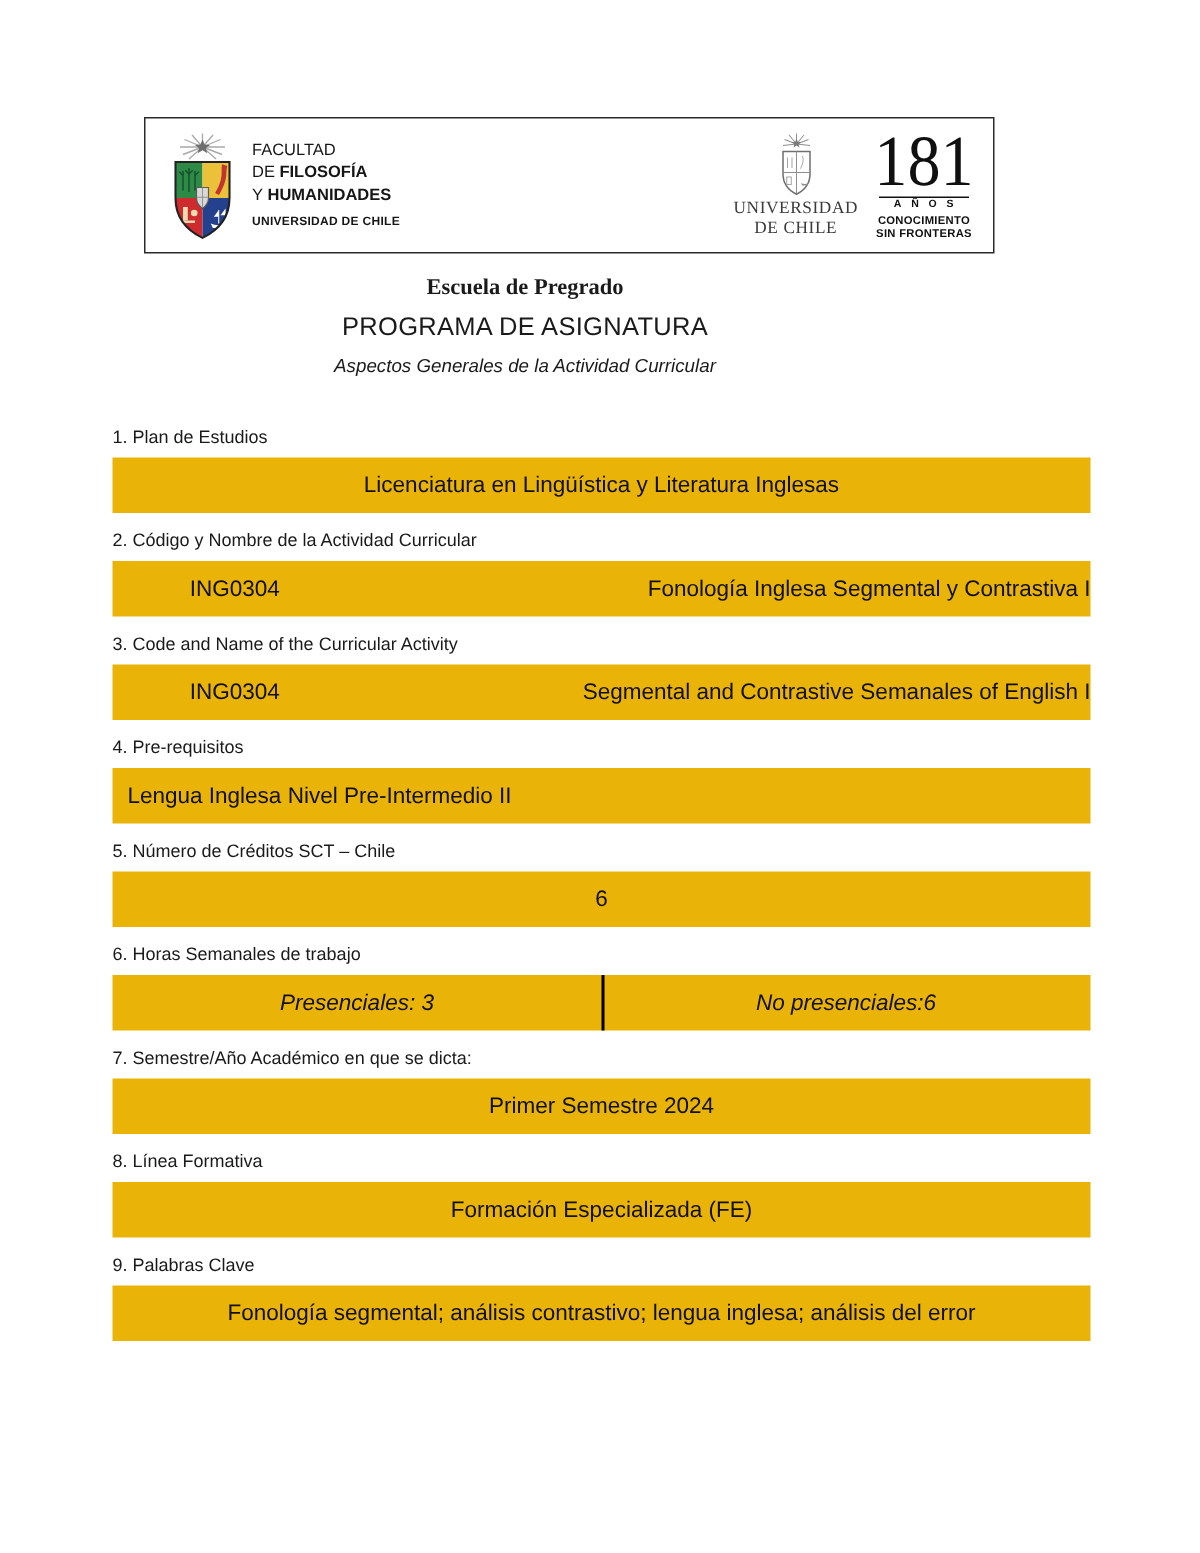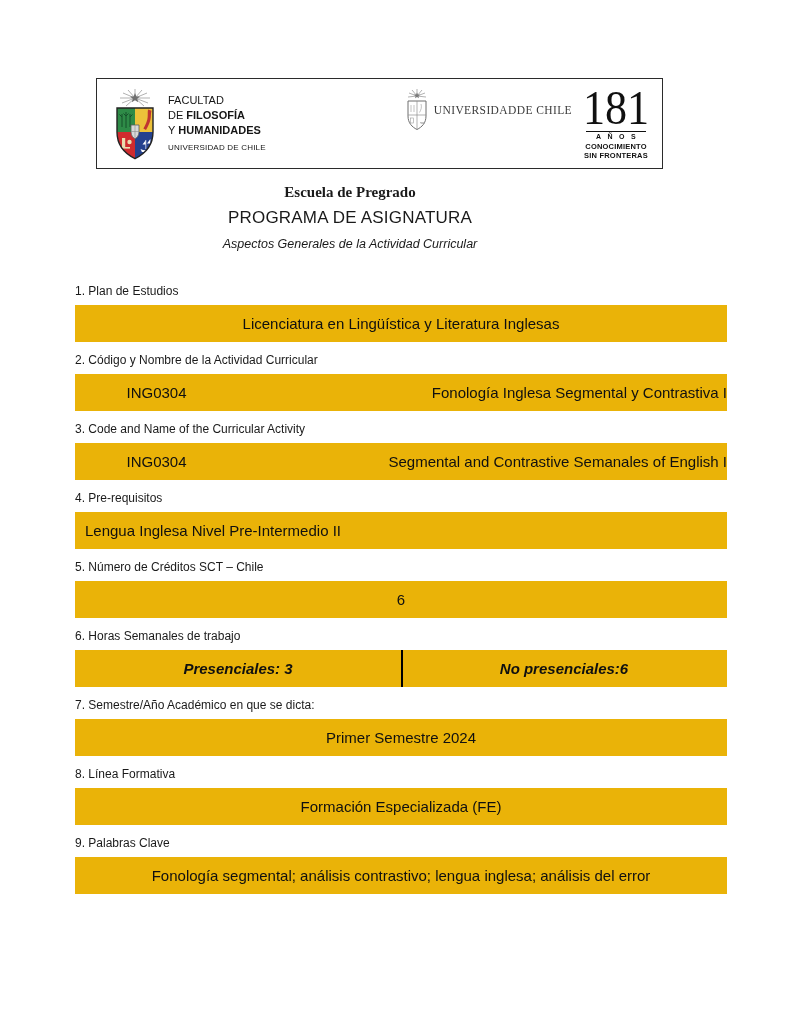--- a/index.html
+++ b/index.html
@@ -12,24 +12,24 @@
   .header-box {
     position:absolute; left:96px; top:78px; width:567px; height:91px;
     border:1px solid #2b2b2b; box-sizing:border-box;
     display:flex; align-items:center; justify-content:space-between;
     padding:14px 14px;
   }
   .faculty-logo { display:flex; align-items:center; gap:9px; }
   .faculty-text { font-size:11px; line-height:15px; letter-spacing:0; color:#161616; white-space:nowrap; }
   .faculty-text .pfx { margin-right:3px; }
   .faculty-text b { font-weight:700; }
-  .faculty-uch { font-size:8px; font-weight:400; margin-top:2px; letter-spacing:0.2px; }
+  .faculty-uch { font-size:8px; font-weight:700; margin-top:2px; letter-spacing:0.2px; }
 
   .university-logo { display:flex; align-items:flex-start; gap:12px; }
-  .emblem-col { display:flex; align-items:center; }
+  .emblem-col { display:flex; flex-direction:column; align-items:center; }
   .uname { font-family:"Liberation Serif", serif; font-size:11.5px; line-height:12.5px;
            color:#3b3b3b; letter-spacing:0.4px; text-align:center; margin-top:1px; white-space:nowrap; }
   .years-col { display:flex; flex-direction:column; align-items:center; width:64px; margin-top:-2px; }
   .years-number { font-family:"Liberation Serif", serif; font-size:48px; line-height:44px;
                   font-weight:500; color:#101010; transform:scaleX(.92); }
   .years-rule { width:60px; border-top:1.5px solid #101010; margin-top:1px; }
   .years-label { font-size:7px; font-weight:700; letter-spacing:6.5px; padding-left:6px;
                  margin-top:1px; color:#101010; }
   .tagline { font-size:7.5px; font-weight:700; line-height:9px; text-align:center;
              letter-spacing:0.2px; margin-top:2px; color:#101010; white-space:nowrap; }
@@ -45,21 +45,21 @@
   .section { margin-bottom:10px; }
   .section-label { font-size:12px; line-height:17px; margin-bottom:5px; color:#1a1a1a; }
   .valuebox {
     height:37px; background:#eab308; display:flex; align-items:center;
     font-size:15px; color:#101010;
   }
   .vb-center { justify-content:center; text-align:center; }
   .vb-left { padding-left:10px; box-sizing:border-box; }
   .vb-cols .col-code { width:25%; text-align:center; }
   .vb-cols .col-name { width:75%; text-align:right; }
-  .vb-hours { font-style:italic; position:relative; overflow:visible;font-weight:bold; }
+  .vb-hours { font-style:italic; position:relative; overflow:visible; }
   .vb-hours .col-half { width:50%; text-align:center; }
   .vb-hours .divider { position:absolute; left:50%; top:0; width:2px; height:37px; background:#000; }
 </style>
 </head>
 <body>
 
 <div class="page">
 
   <div class="header-box">
 

